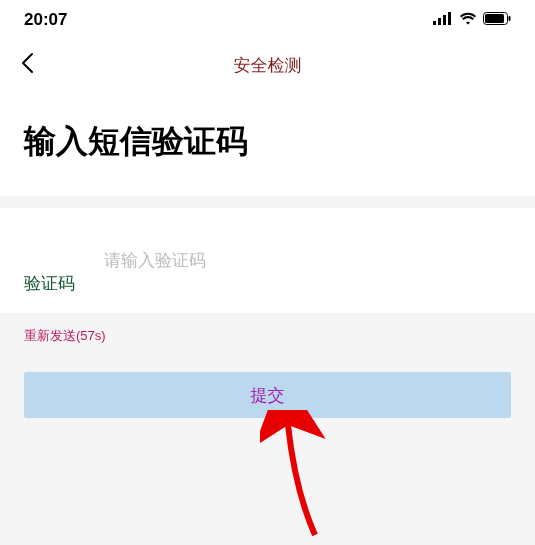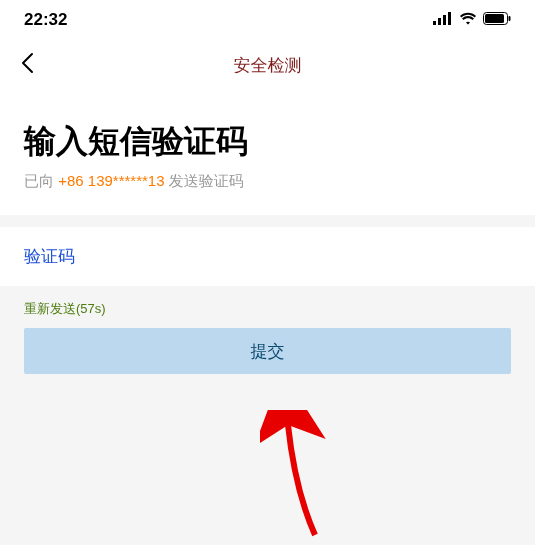--- a/index.html
+++ b/index.html
@@ -75,69 +75,70 @@
       background: #f5f5f5;
     }
     .input-row {
       background: #ffffff;
       display: flex;
       align-items: center;
       padding: 18px 24px;
     }
     .input-label {
       font-size: 17px;
-      color: #1d4ed8;
+      color: #14532d;
       width: 80px;
+      margin-top: 46px;
     }
     .input-field {
       flex: 1;
       border: none;
       outline: none;
       font-size: 17px;
       color: #000;
       background: transparent;
     }
     .input-field::placeholder {
       color: #bbb;
     }
     .bottom-area {
       padding: 14px 24px 24px 24px;
       background: #f5f5f5;
     }
     .resend-text {
       font-size: 13px;
-      color: #4d7c0f;
-      margin-bottom: 10px;
+      color: #be185d;
+      margin-bottom: 27px;
     }
     .submit-btn {
       width: 100%;
       height: 46px;
       background: #bcd8ef;
-      color: #0c4a6e;
+      color: #a21caf;
       border: none;
       font-size: 17px;
       cursor: pointer;
       display: flex;
       align-items: center;
       justify-content: center;
       border-radius: 2px;
     }
     .arrow-overlay {
       position: absolute;
       left: 260px;
       top: 410px;
       pointer-events: none;
     }
   </style>
 </head>
 <body>
 
 <div class="white-top">
   <div class="status-bar">
-    <div class="status-time">22:32</div>
+    <div class="status-time">20:07</div>
     <div class="status-right">
       <span>
         <svg width="20" height="13" viewBox="0 0 20 13">
           <rect x="0" y="9" width="3" height="4" fill="#000"></rect>
           <rect x="5" y="6" width="3" height="7" fill="#000"></rect>
           <rect x="10" y="3" width="3" height="10" fill="#000"></rect>
           <rect x="15" y="0" width="3" height="13" fill="#000"></rect>
         </svg>
       </span>
       <span>
@@ -161,30 +162,28 @@
     <div class="back-arrow">
       <svg width="14" height="22" viewBox="0 0 14 22">
         <path d="M12 2 L3 11 L12 20" fill="none" stroke="#000" stroke-width="2" stroke-linecap="round" stroke-linejoin="round"></path>
       </svg>
     </div>
     <div class="nav-title">安全检测</div>
   </div>
 
   <div class="heading-block">
     <div class="main-heading">输入短信验证码</div>
-    <div class="subtitle">
-      <span>已向 </span><span class="phone-highlight">+86 139******13</span><span> 发送验证码</span>
-    </div>
   </div>
 </div>
 
 <div class="gap"></div>
 
 <div class="input-row">
   <div class="input-label">验证码</div>
+  <input class="input-field" type="text" placeholder="请输入验证码" style="">
 </div>
 
 <div class="bottom-area">
   <div class="resend-text">重新发送(57s)</div>
   <button class="submit-btn">
     <span>提交</span>
   </button>
 </div>
 
 <svg class="arrow-overlay" width="80" height="130" viewBox="0 0 80 130">

